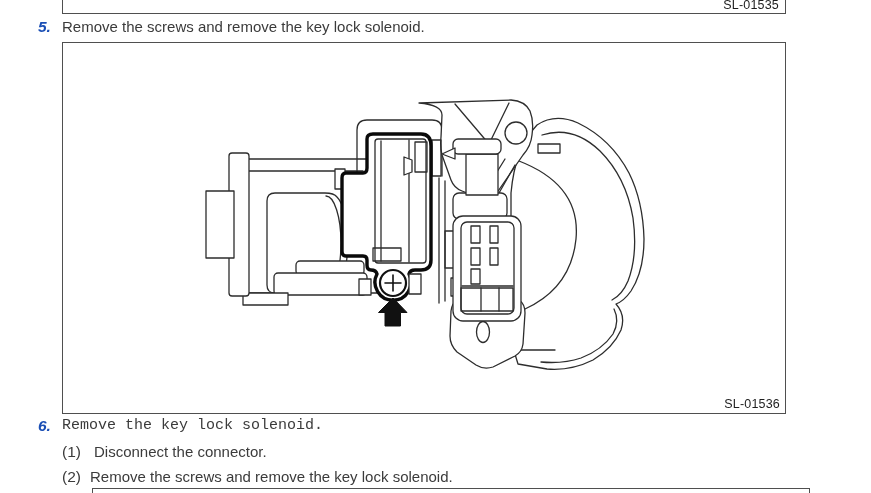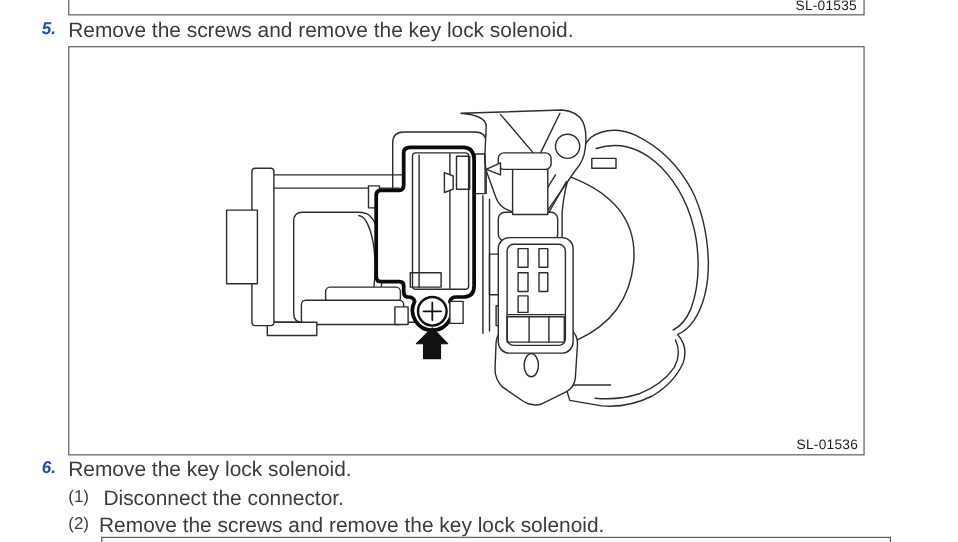--- a/index.html
+++ b/index.html
@@ -6,21 +6,21 @@
     font-family:"Liberation Sans", sans-serif;}
   
   .fig-frame{position:absolute;background:#ffffff;border:1px solid #4f4f4f;box-sizing:border-box;}
   .fig-frame-top{left:62px;top:-22px;width:724px;height:36px;}
   .fig-frame-main{left:62px;top:42px;width:724px;height:372px;}
   .fig-frame-bottom{left:92px;top:488px;width:718px;height:22px;border-bottom:none;}
   .fig-label{position:absolute;right:5px;bottom:2px;font-size:12.5px;color:#1e1e1e;letter-spacing:0.2px;}
   .fig-label-top{right:6px;bottom:1px;}
   
   .step-num{position:absolute;font-size:15.5px;font-weight:bold;font-style:italic;color:#1b4fb5;}
-  .step-text{position:absolute;font-size:19px;color:#3b3b3b;}
+  .step-text{position:absolute;font-size:15px;color:#3b3b3b;}
   .sub-num{position:absolute;font-size:15.5px;color:#3b3b3b;}
   
   svg .ln{fill:none;stroke:#2d2d2d;stroke-width:1.3;stroke-linejoin:round;stroke-linecap:round;}
   svg .lnf{fill:#ffffff;stroke:#2d2d2d;stroke-width:1.3;stroke-linejoin:round;stroke-linecap:round;}
   svg .thick{fill:#ffffff;stroke:#0a0a0a;stroke-width:3.4;stroke-linejoin:round;}
   svg .screw{fill:#ffffff;stroke:#111111;stroke-width:2.2;}
   svg .cross{fill:none;stroke:#111111;stroke-width:1.6;stroke-linecap:round;}
   svg .arrow{fill:#111111;stroke:#111111;stroke-linejoin:round;}
 </style>
 </head>
@@ -116,21 +116,21 @@
     <g>
       <circle class="screw" cx="330" cy="240" r="13"></circle>
       <path class="cross" d="M322,240 H338 M330,232 V248"></path>
     </g>
     <path class="arrow" d="M330,255 L315.5,269.5 H322 V283 H337.5 V269.5 H344 Z"></path>
   </svg>
   <span class="fig-label">SL-01536</span>
 </div>
 
 <span class="step-num" style="left:38px;top:417px;">6.</span>
-<span class="step-text" style="left:62px;top:417px;">Remove the key lock solenoid.</span>
+<span class="step-text" style="left:62px;top:417px;font-family:Liberation Mono, monospace;">Remove the key lock solenoid.</span>
 
 <span class="sub-num" style="left:62px;top:443px;">(1)</span>
 <span class="step-text" style="left:94px;top:443px;">Disconnect the connector.</span>
 
 <span class="sub-num" style="left:62px;top:468px;">(2)</span>
 <span class="step-text" style="left:90px;top:468px;">Remove the screws and remove the key lock solenoid.</span>
 
 <div class="fig-frame fig-frame-bottom"></div>
 
 </body></html>

